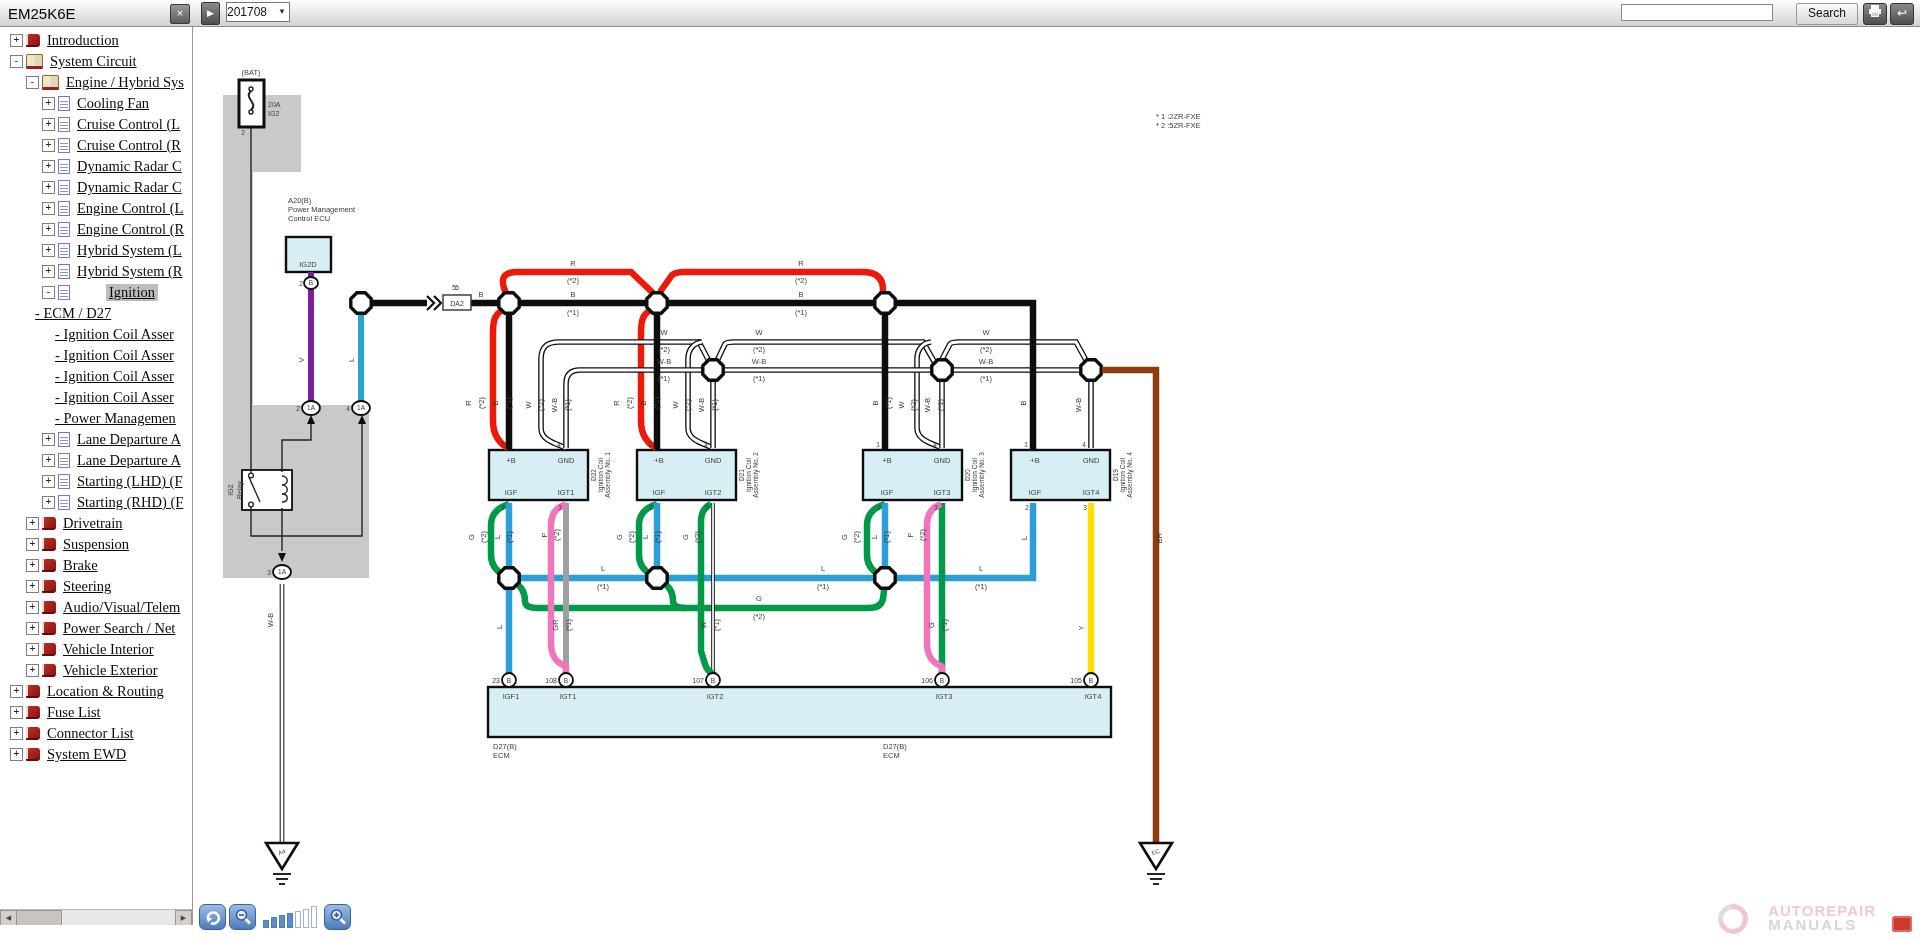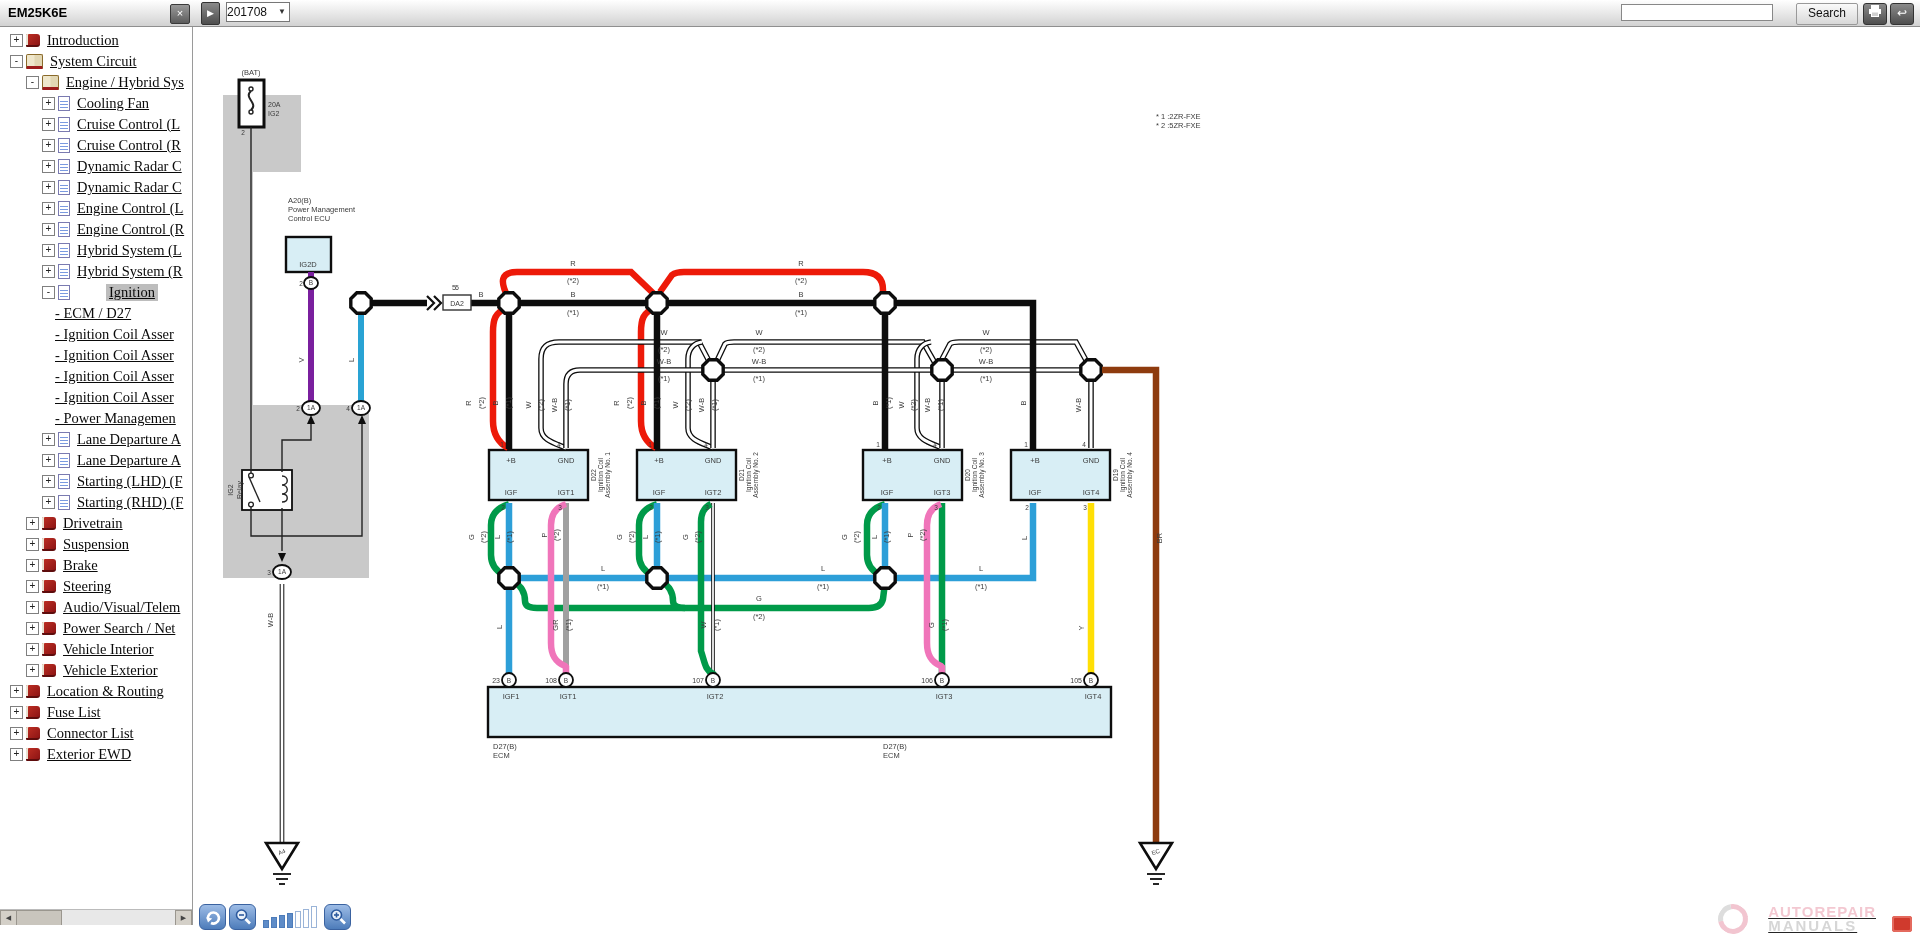--- a/index.html
+++ b/index.html
@@ -1,20 +1,20 @@
 <!DOCTYPE html>
 <html><head>
 <meta charset="utf-8">
 <style>
   html,body{margin:0;padding:0;width:1920px;height:940px;overflow:hidden;background:#fff;
     font-family:"Liberation Sans",sans-serif;}
   
   .topbar{position:absolute;left:0;top:0;width:1920px;height:26px;
     background:linear-gradient(#ffffff,#d2d2d2);border-bottom:1px solid #8f8f8f;}
-  .win-title{position:absolute;left:8px;top:5px;font-weight:bold;font-size:13px;color:#000;}
+  .win-title{position:absolute;left:8px;top:5px;font-weight:normal;font-size:15px;color:#000;}
   .close-btn{position:absolute;left:170px;top:4px;width:18px;height:18px;
     background:linear-gradient(#9a9a9a,#5c5c5c);border:1px solid #3a3a3a;border-radius:2px;
     color:#fff;font-size:11px;line-height:16px;text-align:center;cursor:pointer;}
   .play-btn{position:absolute;left:201px;top:2px;width:17px;height:21px;
     background:linear-gradient(#8a8a8a,#4e4e4e);border:1px solid #333;border-radius:2px;
     color:#fff;font-size:9px;line-height:21px;text-align:center;}
   .ver-dd{position:absolute;left:226px;top:2px;width:62px;height:18px;background:#fff;
     border:1px solid #777;font-size:12px;line-height:18px;color:#111;}
   .ver-dd .car{position:absolute;right:3px;top:0;font-size:8px;color:#333;}
   .search-input{position:absolute;right:147px;top:4px;width:146px;height:15px;
@@ -55,21 +55,21 @@
   .dsvg{position:absolute;left:0;top:16px;}
   svg text{font-family:"Liberation Sans",sans-serif;fill:#3b3b3b;}
   
   .btoolbar{position:absolute;left:6px;bottom:10px;display:flex;align-items:center;gap:3px;}
   .zbtn{width:25px;height:24px;border:1px solid #3a62a0;border-radius:6px;
     background:linear-gradient(#9dbce6,#4d7cba);display:flex;align-items:center;justify-content:center;}
   .zbars{display:flex;align-items:flex-end;gap:2px;margin:0 4px;}
   .zbar{width:4px;border:1px solid #4d7cba;background:#5e8cc8;}
   .zbar.off{background:#fff;border-color:#9ab4d8;}
   
-  .wmark{position:absolute;right:44px;bottom:6px;display:flex;align-items:center;gap:20px;opacity:.85;text-decoration:underline;}
+  .wmark{position:absolute;right:44px;bottom:6px;display:flex;gap:20px;opacity:.85;}
   .wm-logo{width:30px;height:30px;border-radius:50%;border:5px solid #f0bcc8;border-left-color:#d8d8d8;
     transform:rotate(35deg);box-sizing:border-box;}
   .wm-l1{color:#f2bfca;font-weight:bold;font-size:15px;letter-spacing:1px;line-height:14px;}
   .wm-l2{color:#cfcfcf;font-weight:bold;font-size:15px;letter-spacing:2px;line-height:14px;}
   .red-chip{position:absolute;right:8px;bottom:8px;width:20px;height:16px;background:#d03a2d;
     border-radius:3px;box-shadow:inset 0 0 0 2px #e46a5e;}
 </style>
 </head>
 <body>
 
@@ -153,21 +153,21 @@
       <div class="trow" style="padding-left: 42px;">
         <div class="exp">+</div>
         <div class="ico doc"></div>
         <span class="tlabel">Hybrid System (R</span>
       </div>
       <div class="trow sel" style="padding-left: 42px;">
         <div class="exp">-</div>
         <div class="ico doc"></div>
         <span class="tlabel">Ignition</span>
       </div>
-      <div class="trow" style="padding-left: 52px;">
+      <div class="trow" style="padding-left: 32px;">
         <span class="tlabel">- ECM / D27</span>
       </div>
       <div class="trow" style="padding-left: 52px;">
         <span class="tlabel">- Ignition Coil Asser</span>
       </div>
       <div class="trow" style="padding-left: 52px;">
         <span class="tlabel">- Ignition Coil Asser</span>
       </div>
       <div class="trow" style="padding-left: 52px;">
         <span class="tlabel">- Ignition Coil Asser</span>
@@ -249,21 +249,21 @@
         <span class="tlabel">Fuse List</span>
       </div>
       <div class="trow" style="padding-left: 10px;">
         <div class="exp">+</div>
         <div class="ico book"></div>
         <span class="tlabel">Connector List</span>
       </div>
       <div class="trow" style="padding-left: 10px;">
         <div class="exp">+</div>
         <div class="ico book"></div>
-        <span class="tlabel">Exterior EWD</span>
+        <span class="tlabel">System EWD</span>
       </div>
     </div>
   <div class="hscroll">
     <div class="hs-btn" style="left:0;">◀</div>
     <div class="hs-thumb"></div>
     <div class="hs-btn" style="right:0;">▶</div>
   </div>
 </div>
 
 <div class="content">

